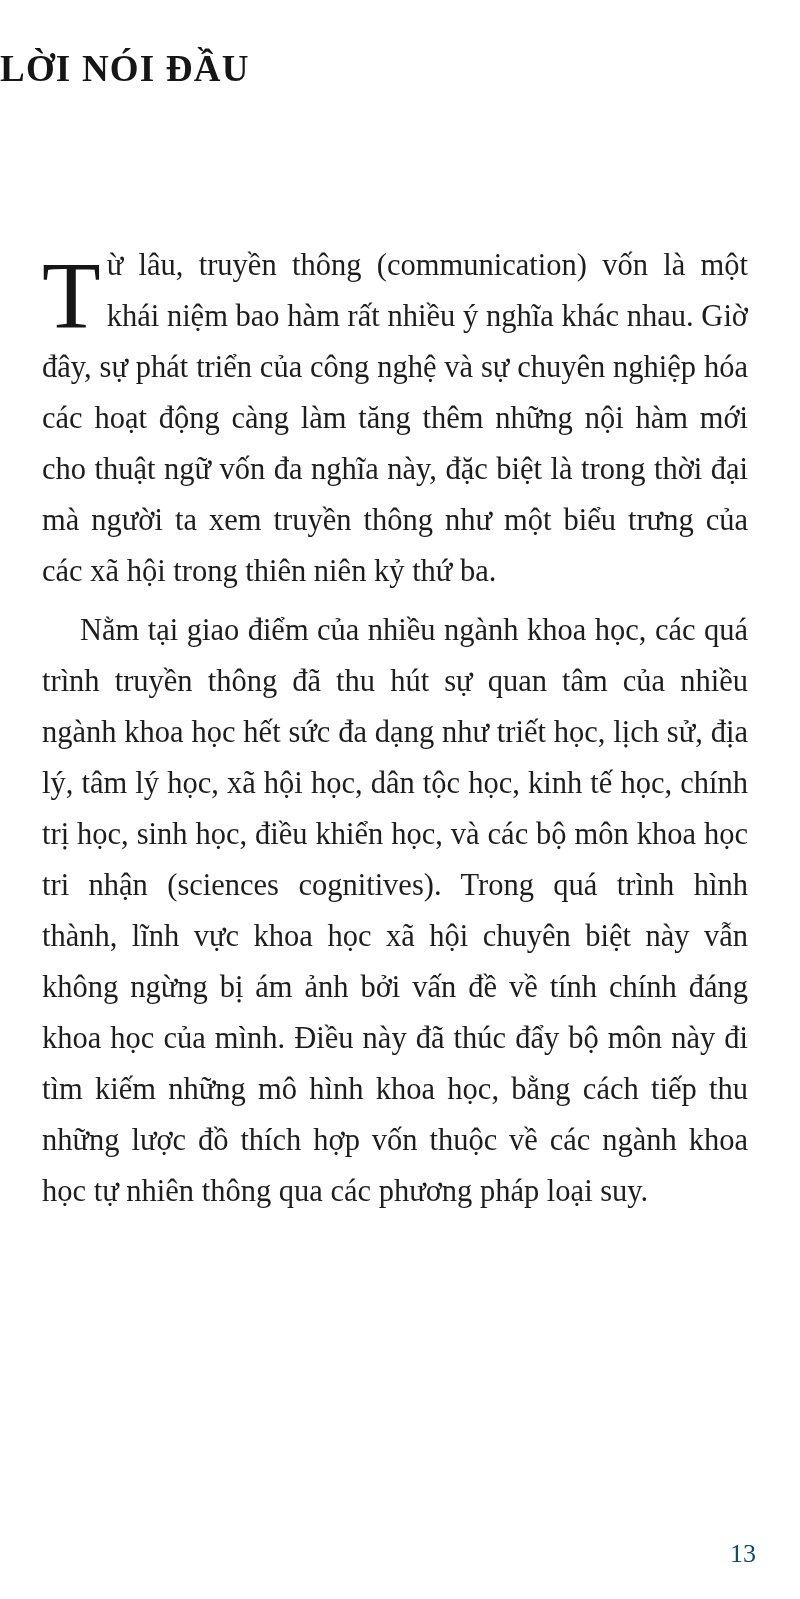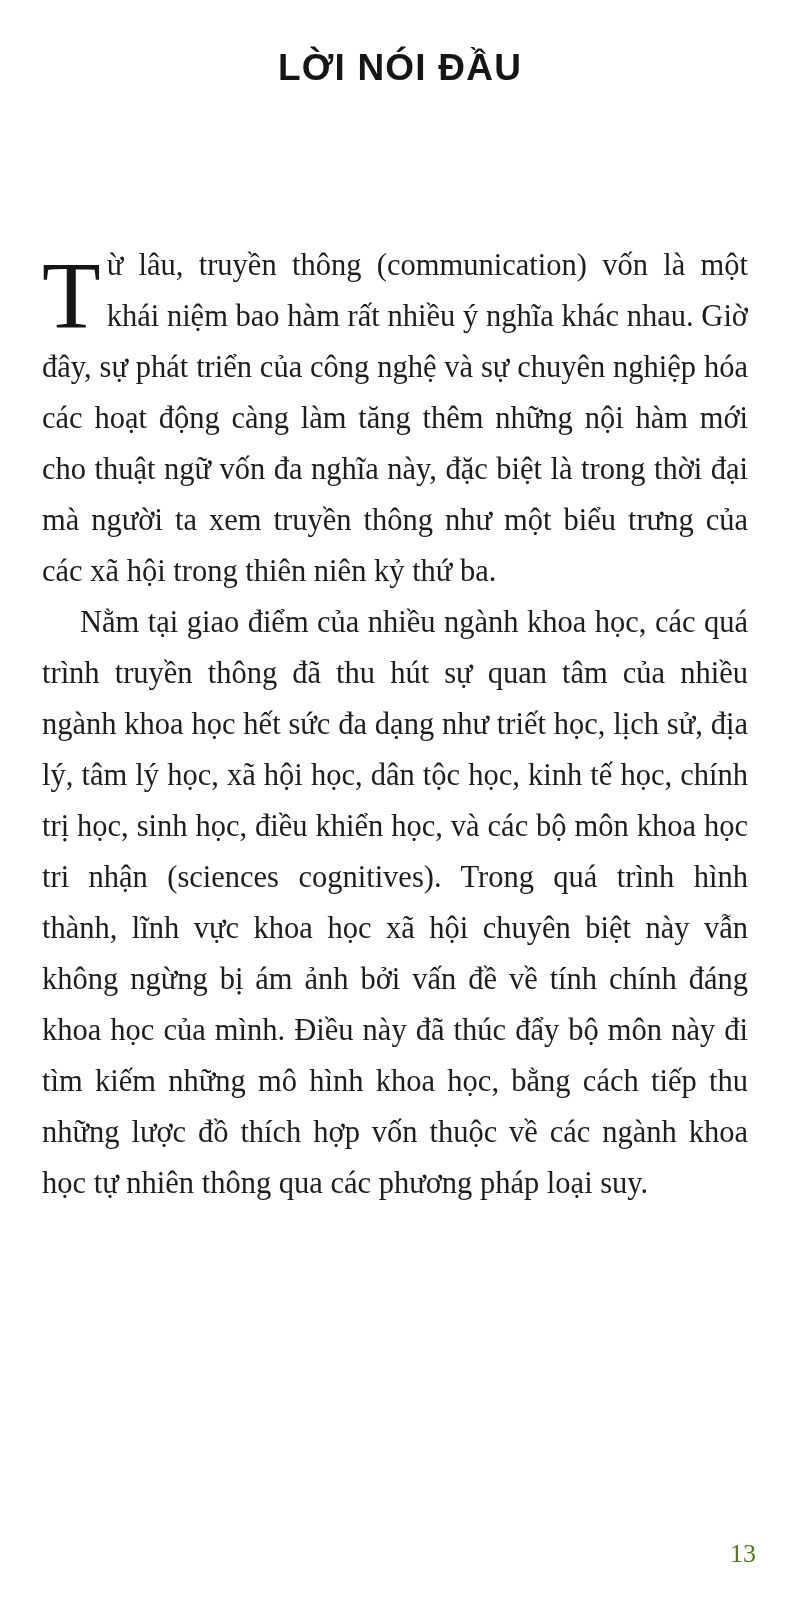--- a/index.html
+++ b/index.html
@@ -15,26 +15,25 @@
     box-sizing: border-box;
     font-family: "Liberation Serif", "DejaVu Serif", serif;
     color: #1a1a1a;
     overflow: hidden;
   }
   .page-title {
     position: absolute;
     top: 22px;
     left: 0;
     width: 100%;
-    text-align: center;
     font-size: 37px;
     font-weight: 700;
     letter-spacing: 1.2px;
     color: #161616;
-    font-family: Liberation Sans, sans-serif;
+    font-family: Liberation Serif, serif;
   }
   .content {
     position: absolute;
     top: 240px;
     left: 42px;
     width: 706px;
   }
   p {
     margin: 0;
     font-size: 30.5px;
@@ -42,39 +41,40 @@
     text-align: justify;
     text-justify: inter-word;
     color: #1d1d1d;
     hyphens: none;
   }
   p.first {
     text-indent: 0;
   }
   p.indent {
     text-indent: 38px;
+    margin-top: 8px;
   }
   .dropcap {
     float: left;
     font-size: 96px;
     line-height: 0.80;
     padding: 14px 6px 0 0;
     margin-top: 4px;
     font-family: "Liberation Serif", "DejaVu Serif", serif;
     font-weight: 400;
     color: #161616;
   }
   .ital {
   }
   .page-number {
     position: absolute;
     bottom: 30px;
     right: 44px;
     font-size: 26px;
-    color: #4d7c0f;
+    color: #0c4a6e;
     font-family: "Liberation Serif", "DejaVu Serif", serif;
   }
 </style>
 </head>
 <body>
 
 <div class="page">
 
   <h1 class="page-title">LỜI NÓI ĐẦU</h1>
 

